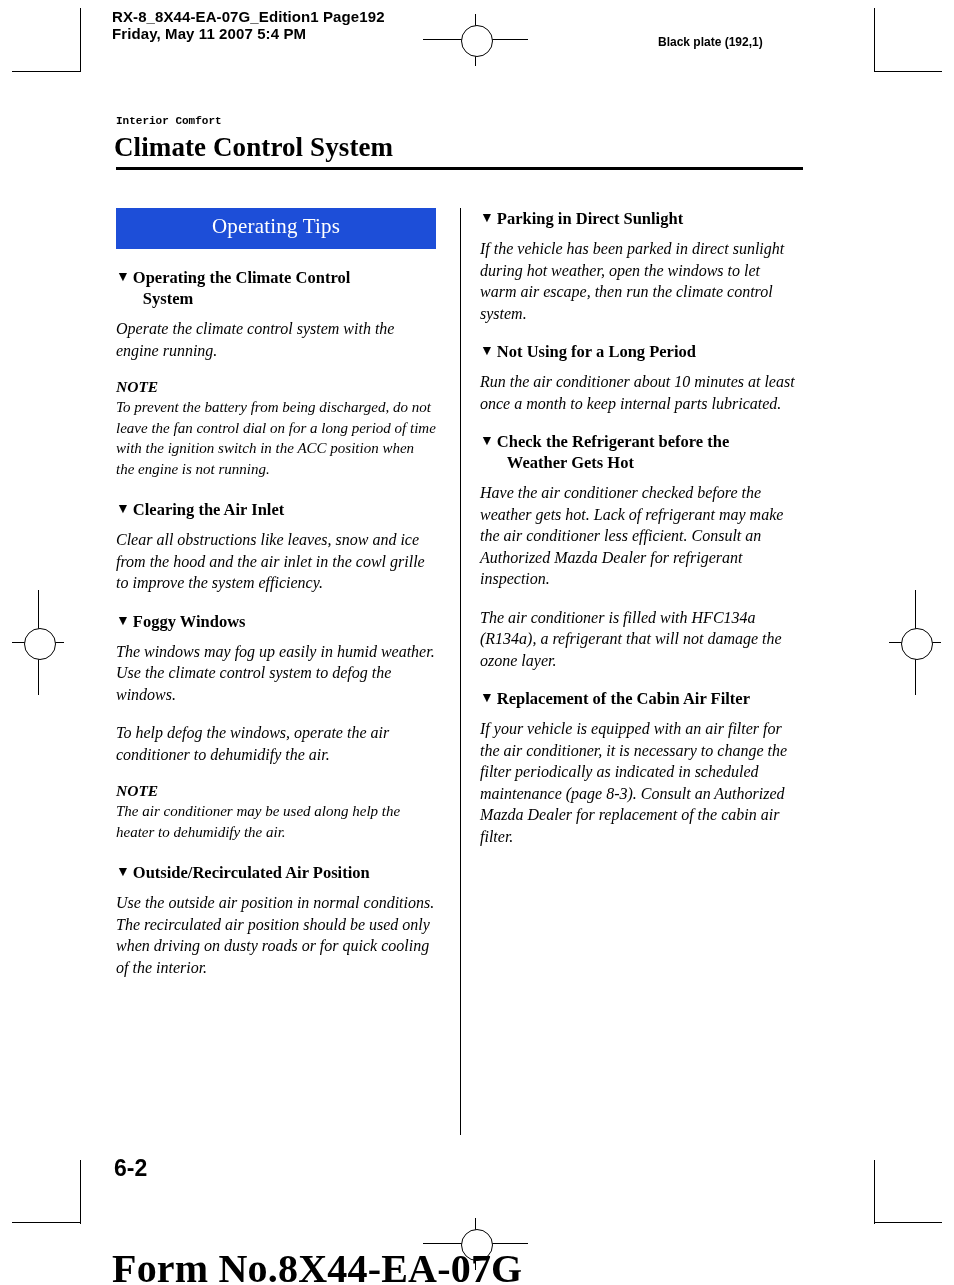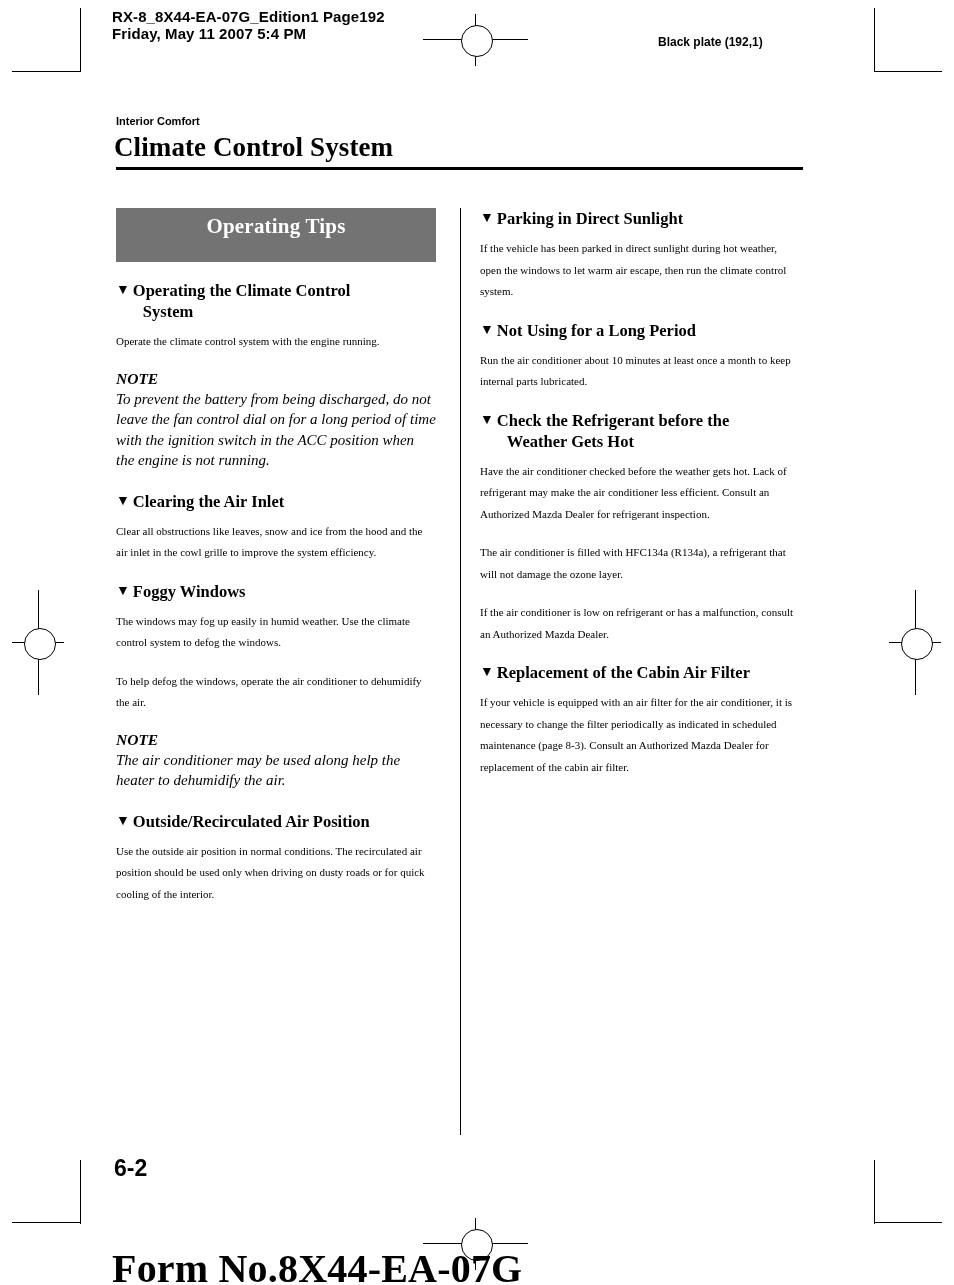--- a/index.html
+++ b/index.html
@@ -68,21 +68,21 @@
     font-family: "Liberation Sans", sans-serif;
     font-size: 12px;
     font-weight: bold;
   }
 
   
   .sec-eyebrow {
     position: absolute;
     left: 116px;
     top: 115px;
-    font-family: Liberation Sans, sans-serif;
+    font-family: Liberation Mono, monospace;
     font-size: 11px;
     font-weight: bold;
   }
   .sec-title {
     position: absolute;
     left: 114px;
     top: 132px;
     font-size: 27px;
     font-weight: bold;
     letter-spacing: 0.1px;
@@ -109,26 +109,26 @@
     position: absolute;
     left: 460px;
     top: 208px;
     width: 1px;
     height: 927px;
     background: #000;
   }
 
   
   .banner {
-    background: #737373;
+    background: #1d4ed8;
     color: #ffffff;
     font-size: 21px;
-    font-weight: bold;
+    font-weight: normal;
     text-align: center;
-    padding: 6px 0 23px 0;
+    padding: 6px 0 10px 0;
     width: 320px;
     box-sizing: border-box;
     margin-bottom: 18px;
     letter-spacing: 0.2px;
   }
 
   .subhead {
     display: flex;
     align-items: flex-start;
     font-size: 16.5px;
@@ -145,23 +145,24 @@
   .subhead .txt {
     flex: 1 1 auto;
     text-indent: 0;
   }
   .subhead .txt .cont {
     display: block;
     padding-left: 10px;
   }
 
   p.body {
-    font-size: 11px;
+    font-size: 16px;
     line-height: 21.5px;
     margin: 0 0 17px 0;
+    font-style: italic;
   }
 
   .note-label {
     font-size: 15.5px;
     font-weight: bold;
     font-style: italic;
     margin: 0 0 1px 0;
   }
   p.note-text {
     font-size: 15px;
@@ -273,21 +274,20 @@
           <span class="tri">▼</span>
           <span class="txt">Not Using for a Long Period</span>
         </div>
         <p class="body">Run the air conditioner about 10 minutes at least once a month to keep internal parts lubricated.</p>
         <div class="subhead">
           <span class="tri">▼</span>
           <span class="txt">Check the Refrigerant before the<span class="cont">Weather Gets Hot</span></span>
         </div>
         <p class="body">Have the air conditioner checked before the weather gets hot. Lack of refrigerant may make the air conditioner less efficient. Consult an Authorized Mazda Dealer for refrigerant inspection.</p>
         <p class="body">The air conditioner is filled with HFC134a (R134a), a refrigerant that will not damage the ozone layer.</p>
-        <p class="body">If the air conditioner is low on refrigerant or has a malfunction, consult an Authorized Mazda Dealer.</p>
         <div class="subhead">
           <span class="tri">▼</span>
           <span class="txt">Replacement of the Cabin Air Filter</span>
         </div>
         <p class="body">If your vehicle is equipped with an air filter for the air conditioner, it is necessary to change the filter periodically as indicated in scheduled maintenance (page 8-3). Consult an Authorized Mazda Dealer for replacement of the cabin air filter.</p>
       </div>
   </div>
 
   <div class="page-num">6-2</div>
   <div class="form-no">Form No.8X44-EA-07G</div>

